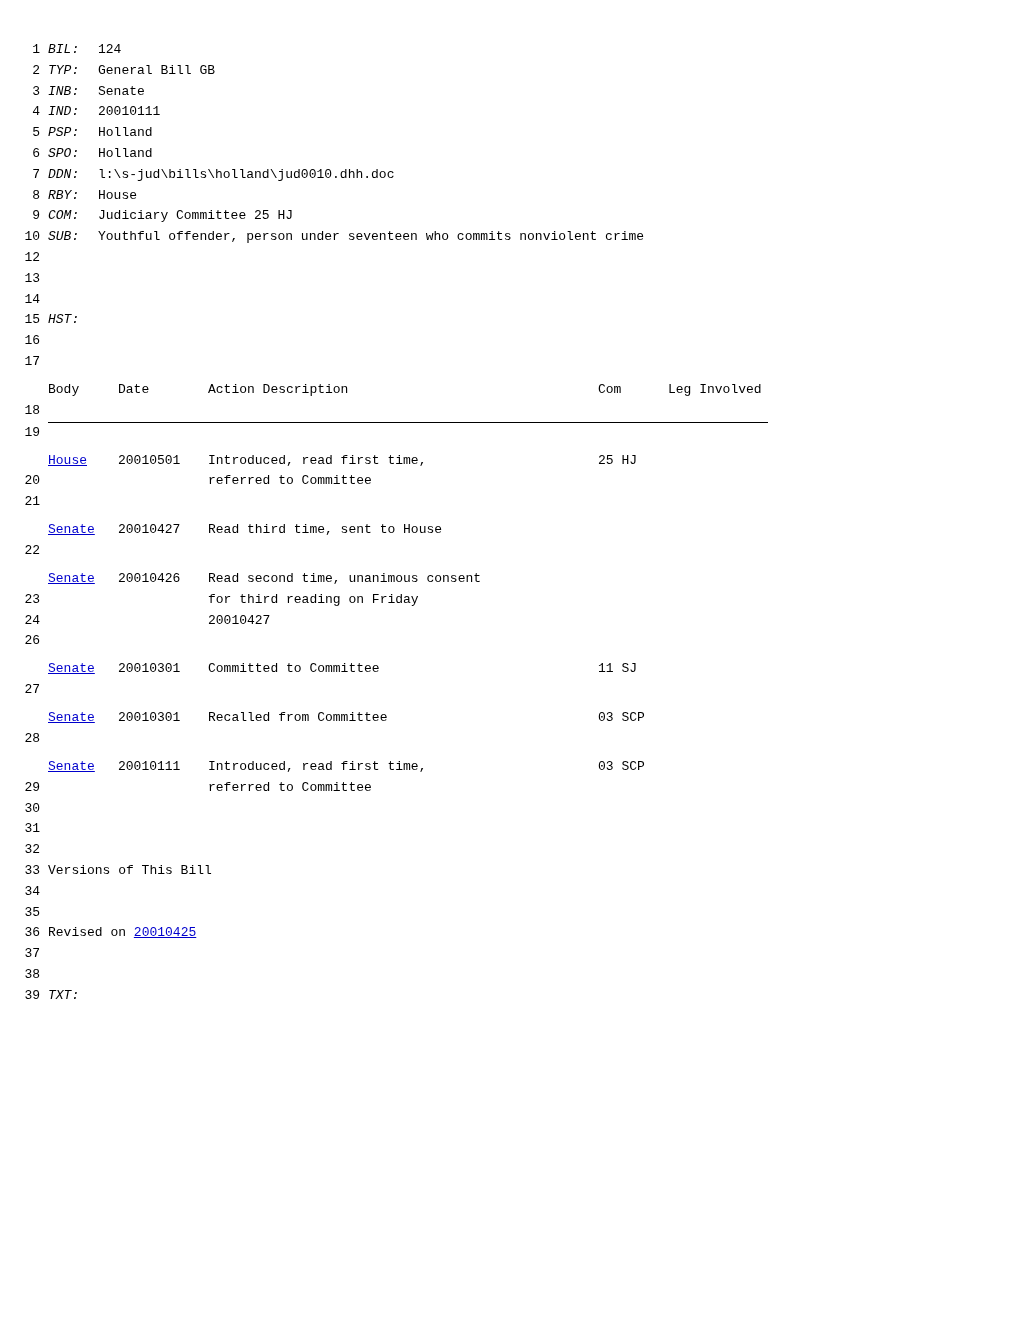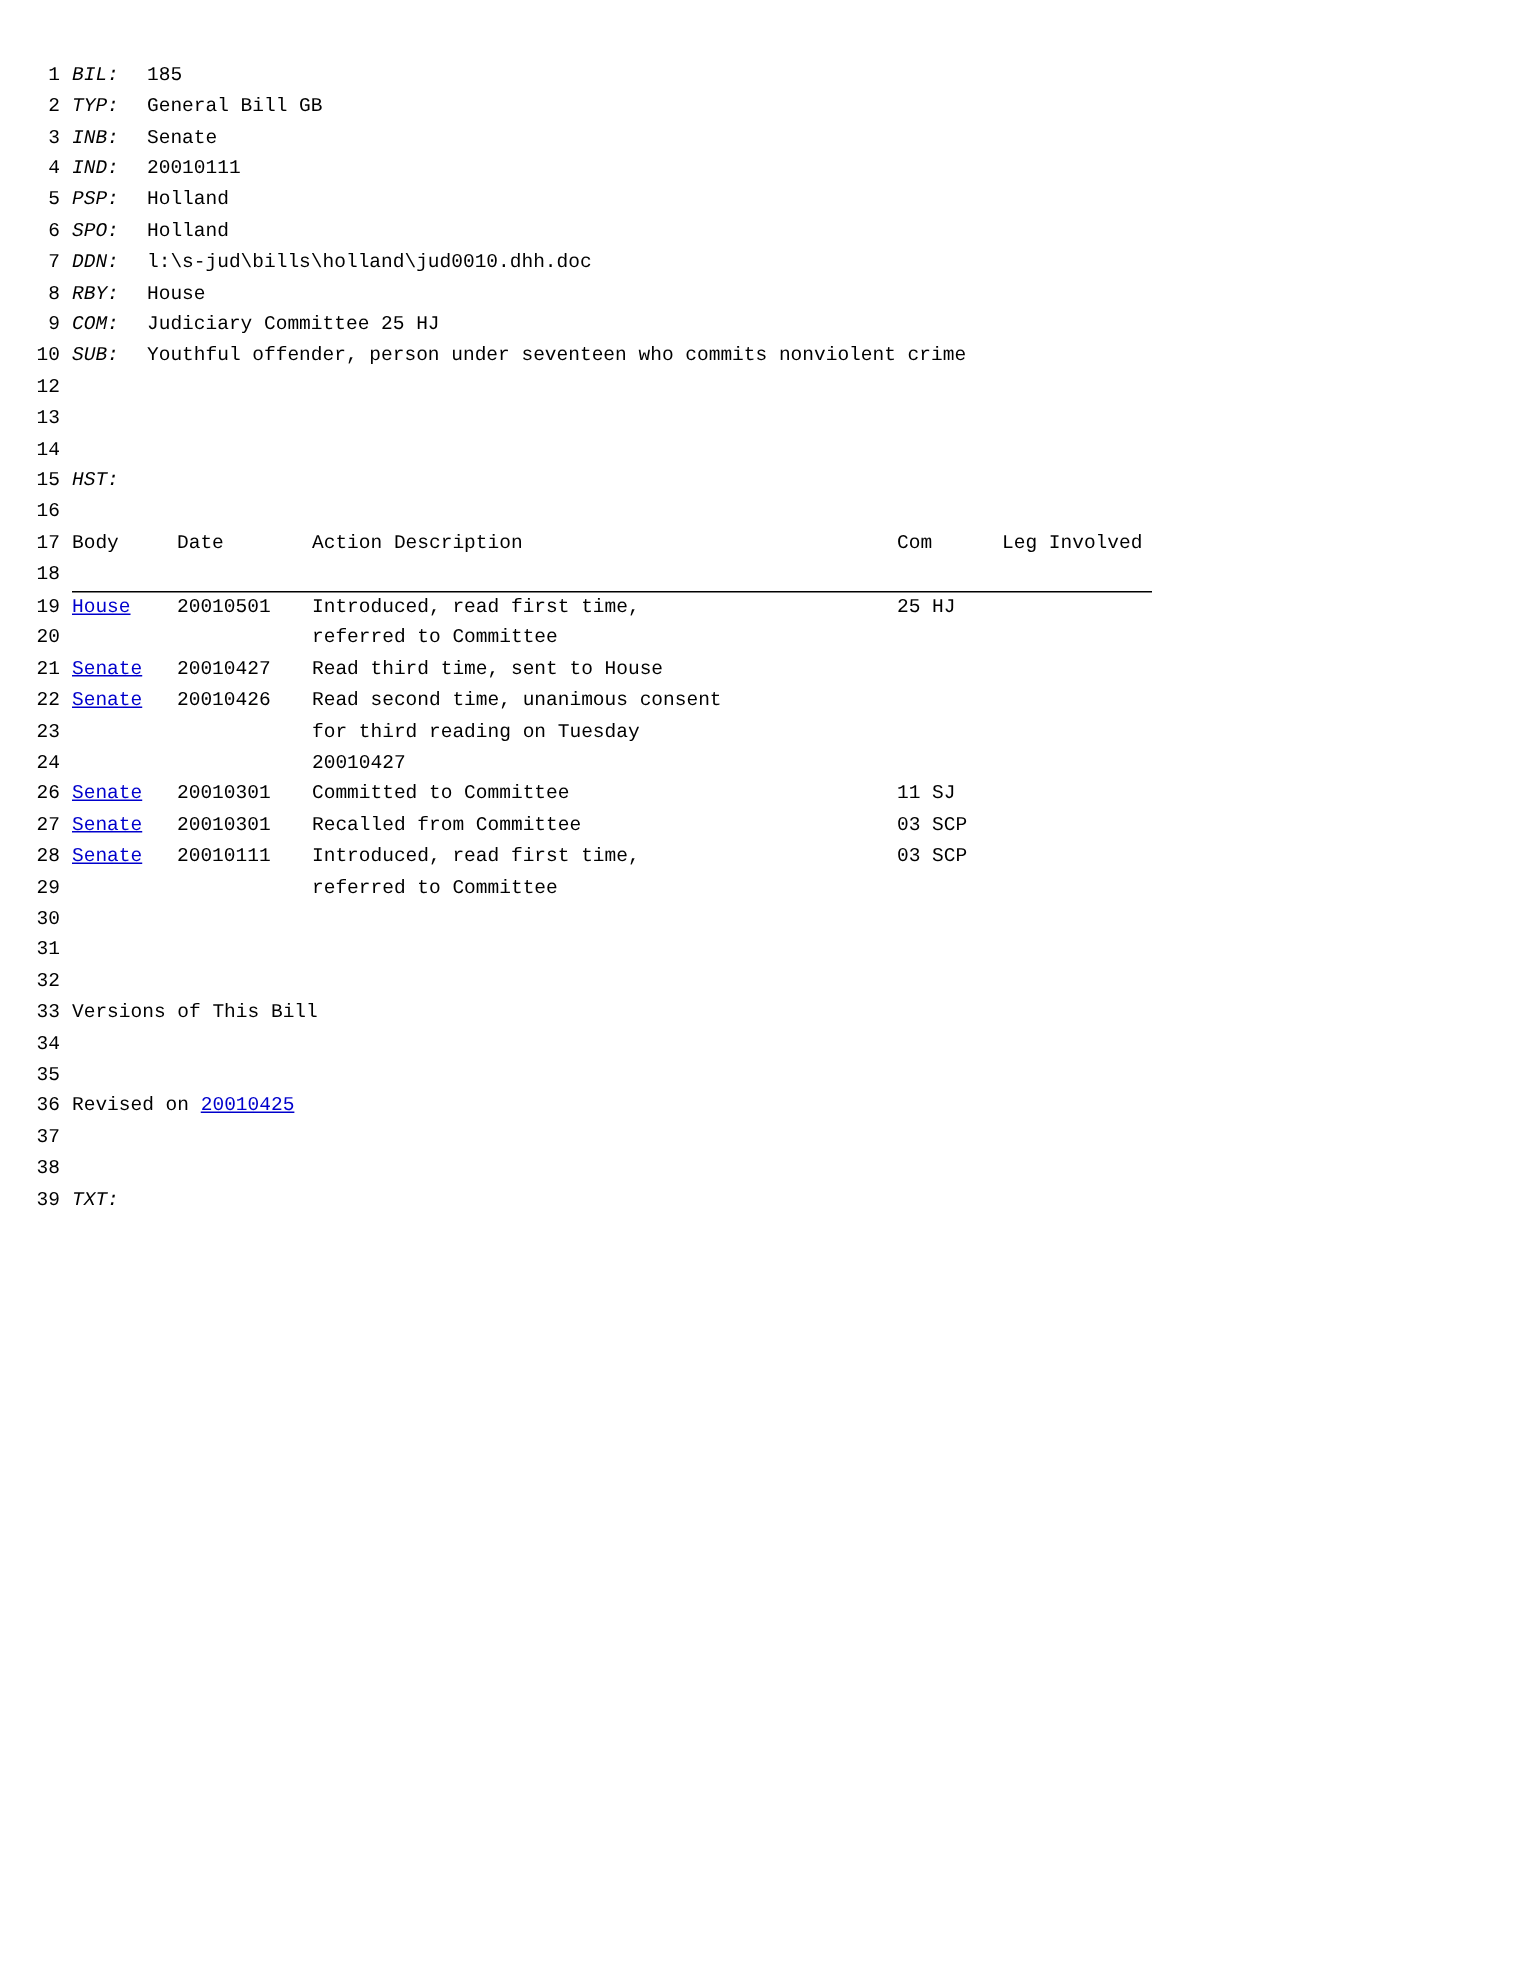--- a/index.html
+++ b/index.html
@@ -37,33 +37,33 @@
       font-weight: normal;
       font-style: italic;
     }
     .value {
       display: inline;
     }
     a {
       color: #0000cc;
       text-decoration: underline;
     }
-    .col-body { display: inline-block; width: 70px; }
+    .col-body { display: inline-block; width: 70px; margin-top: 28px; }
     .col-date { display: inline-block; width: 90px; }
     .col-action { display: inline-block; width: 390px; }
     .col-com { display: inline-block; width: 70px; }
     .col-leg { display: inline-block; }
   </style>
 </head>
 <body>
 
 <div id="content">
     <div class="line">
       <span class="line-num">1</span>
-      <div class="line-content"><span class="label">BIL:</span><span class="value">185</span></div>
+      <div class="line-content"><span class="label">BIL:</span><span class="value">124</span></div>
     </div>
     <div class="line">
       <span class="line-num">2</span>
       <div class="line-content"><span class="label">TYP:</span><span class="value">General Bill GB</span></div>
     </div>
     <div class="line">
       <span class="line-num">3</span>
       <div class="line-content"><span class="label">INB:</span><span class="value">Senate</span></div>
     </div>
     <div class="line">
@@ -133,21 +133,21 @@
     <div class="line">
       <span class="line-num">21</span>
       <div class="line-content"><a href="#" class="col-body" style="display:inline-block;width:70px;">Senate</a><span class="col-date">20010427</span><span class="col-action">Read third time, sent to House</span><span class="col-com"></span><span class="col-leg"></span></div>
     </div>
     <div class="line">
       <span class="line-num">22</span>
       <div class="line-content"><a href="#" class="col-body" style="display:inline-block;width:70px;">Senate</a><span class="col-date">20010426</span><span class="col-action">Read second time, unanimous consent</span><span class="col-com"></span><span class="col-leg"></span></div>
     </div>
     <div class="line">
       <span class="line-num">23</span>
-      <div class="line-content"><span style="display:inline-block;width:70px;"></span><span style="display:inline-block;width:90px;"></span><span class="col-action">for third reading on Tuesday</span></div>
+      <div class="line-content"><span style="display:inline-block;width:70px;"></span><span style="display:inline-block;width:90px;"></span><span class="col-action">for third reading on Friday</span></div>
     </div>
     <div class="line">
       <span class="line-num">24</span>
       <div class="line-content"><span style="display:inline-block;width:70px;"></span><span style="display:inline-block;width:90px;"></span><span class="col-action">20010427</span></div>
     </div>
     <div class="line">
       <span class="line-num">26</span>
       <div class="line-content"><a href="#" class="col-body" style="display:inline-block;width:70px;">Senate</a><span class="col-date">20010301</span><span class="col-action">Committed to Committee</span><span class="col-com">11 SJ</span><span class="col-leg"></span></div>
     </div>
     <div class="line">

